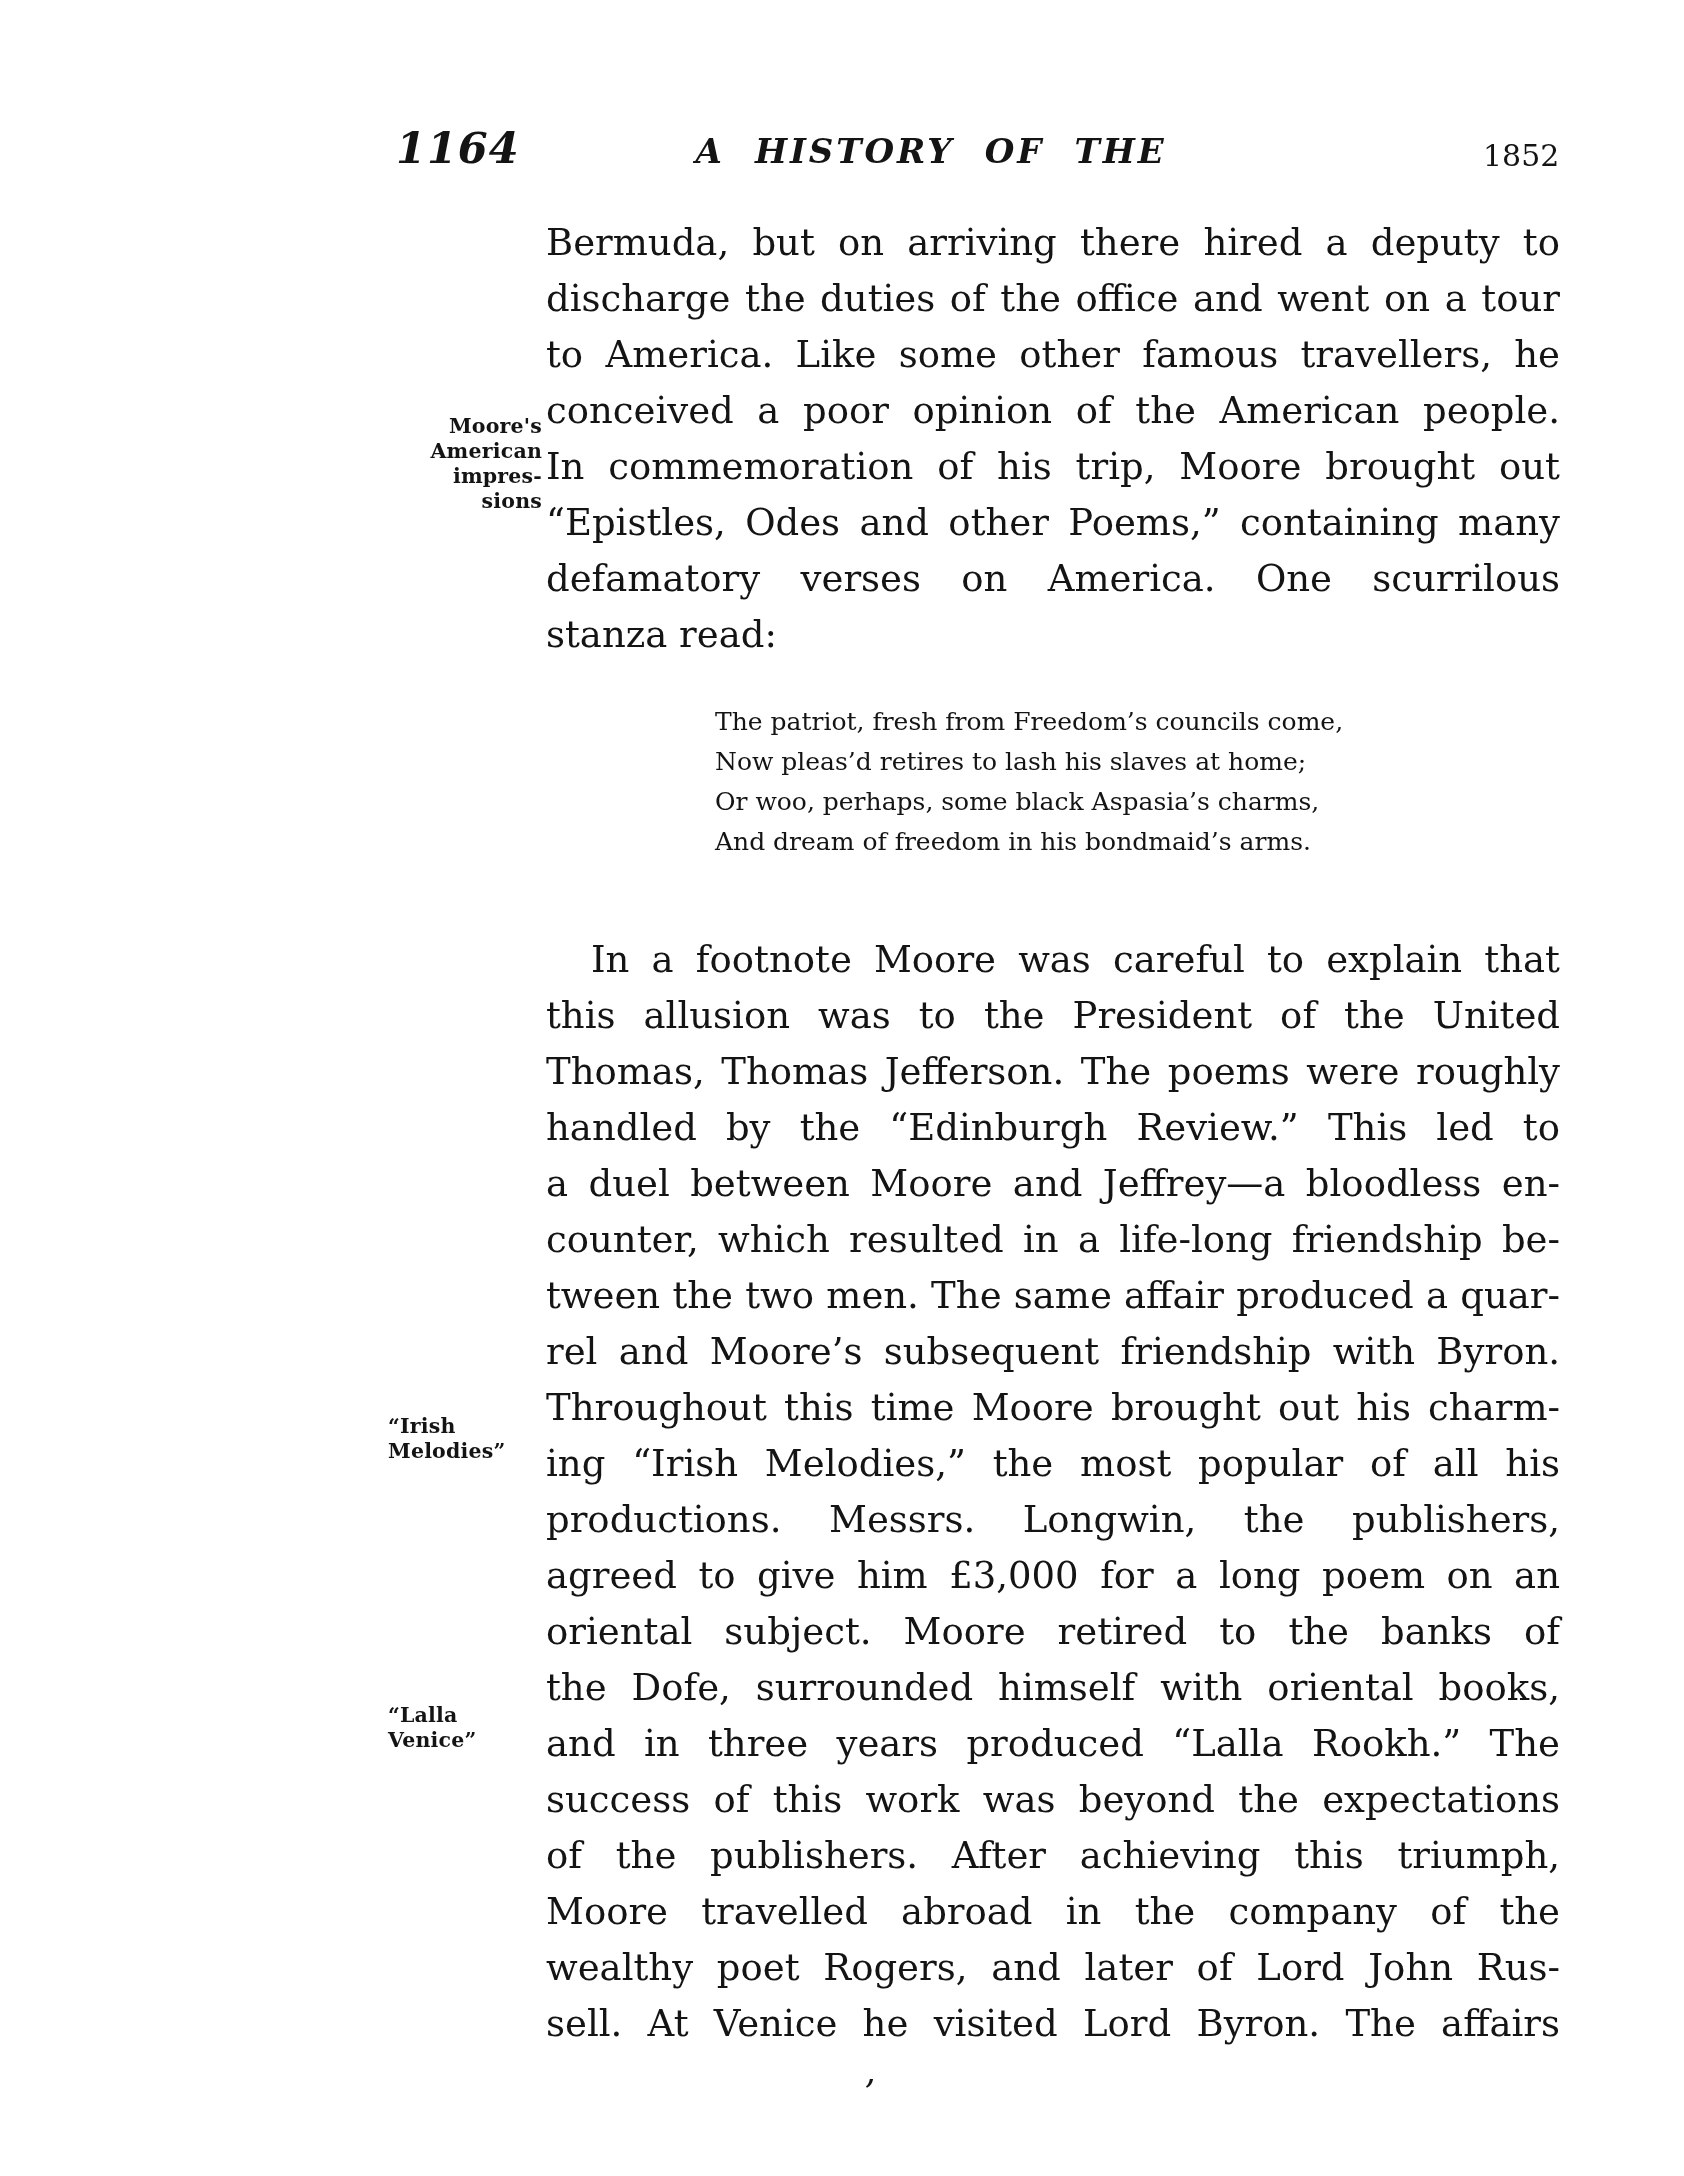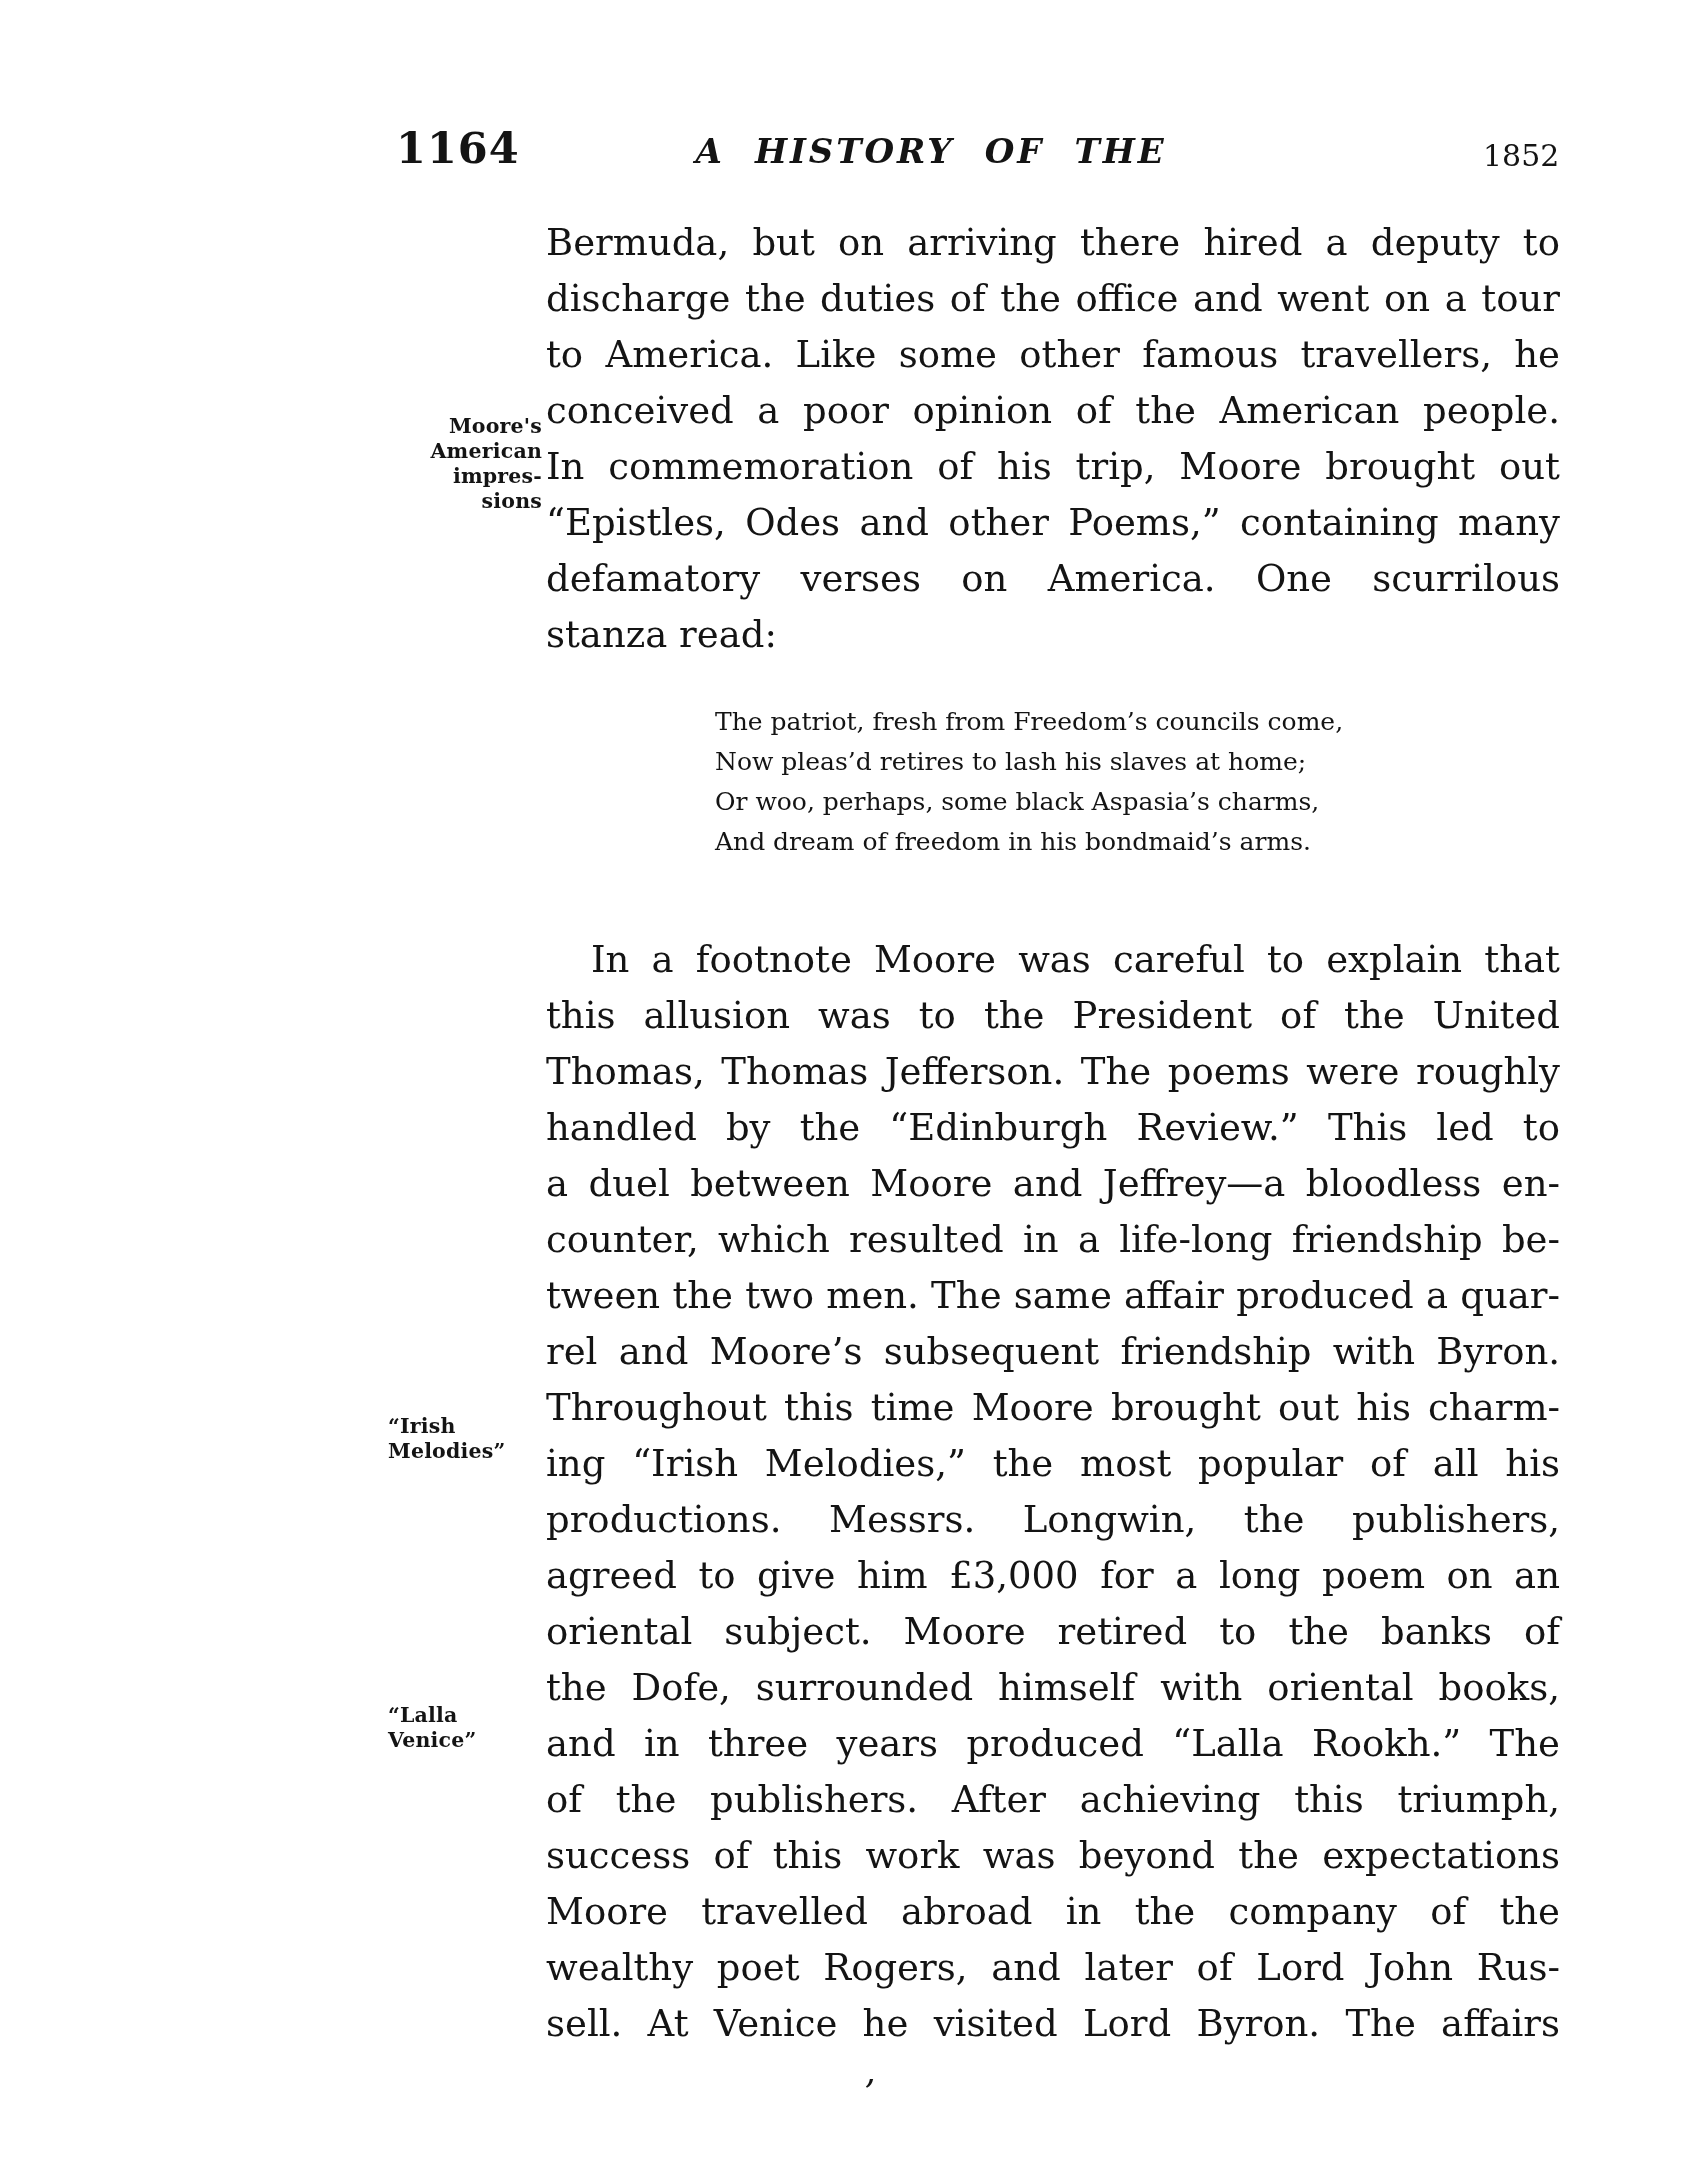--- a/index.html
+++ b/index.html
@@ -7,21 +7,21 @@
     position:relative;
     width:1684px;height:2177px;
     background:#ffffff;
     color:#141414;
     font-family:"DejaVu Serif", serif;
     overflow:hidden;
   }
   
   .pagenum{
     position:absolute;left:396px;top:123px;
-    font-size:43px;font-weight:700;letter-spacing:1px;
+    font-size:43px;font-weight:700;letter-spacing:1px;font-style:italic;
   }
   .running-title{
     position:absolute;left:931px;top:131px;
     transform:translateX(-50%);
     font-size:34px;font-style:italic;font-weight:600;
     letter-spacing:2.9px;word-spacing:15.6px;white-space:nowrap;
   }
   .year{
     position:absolute;left:1483px;top:138px;
     font-size:30px;
@@ -115,22 +115,22 @@
     <div class="bline">counter, which resulted in a life-long friendship be-</div>
     <div class="bline">tween the two men.  The same affair produced a quar-</div>
     <div class="bline">rel and Moore’s subsequent friendship with Byron.</div>
     <div class="bline">Throughout this time Moore brought out his charm-</div>
     <div class="bline">ing “Irish Melodies,” the most popular of all his</div>
     <div class="bline">productions.  Messrs. Longwin, the publishers,</div>
     <div class="bline">agreed to give him £3,000 for a long poem on an</div>
     <div class="bline">oriental subject.  Moore retired to the banks of</div>
     <div class="bline">the Dofe, surrounded himself with oriental books,</div>
     <div class="bline">and in three years produced “Lalla Rookh.”  The</div>
+    <div class="bline">success of this work was beyond the expectations</div>
     <div class="bline">of the publishers.  After achieving this triumph,</div>
-    <div class="bline">success of this work was beyond the expectations</div>
     <div class="bline">Moore travelled abroad in the company of the</div>
     <div class="bline">wealthy poet Rogers, and later of Lord John Rus-</div>
     <div class="bline">sell.  At Venice he visited Lord Byron.  The affairs</div>
   </div>
 
   <div class="stray">’</div>
 
 </div>
 
 

